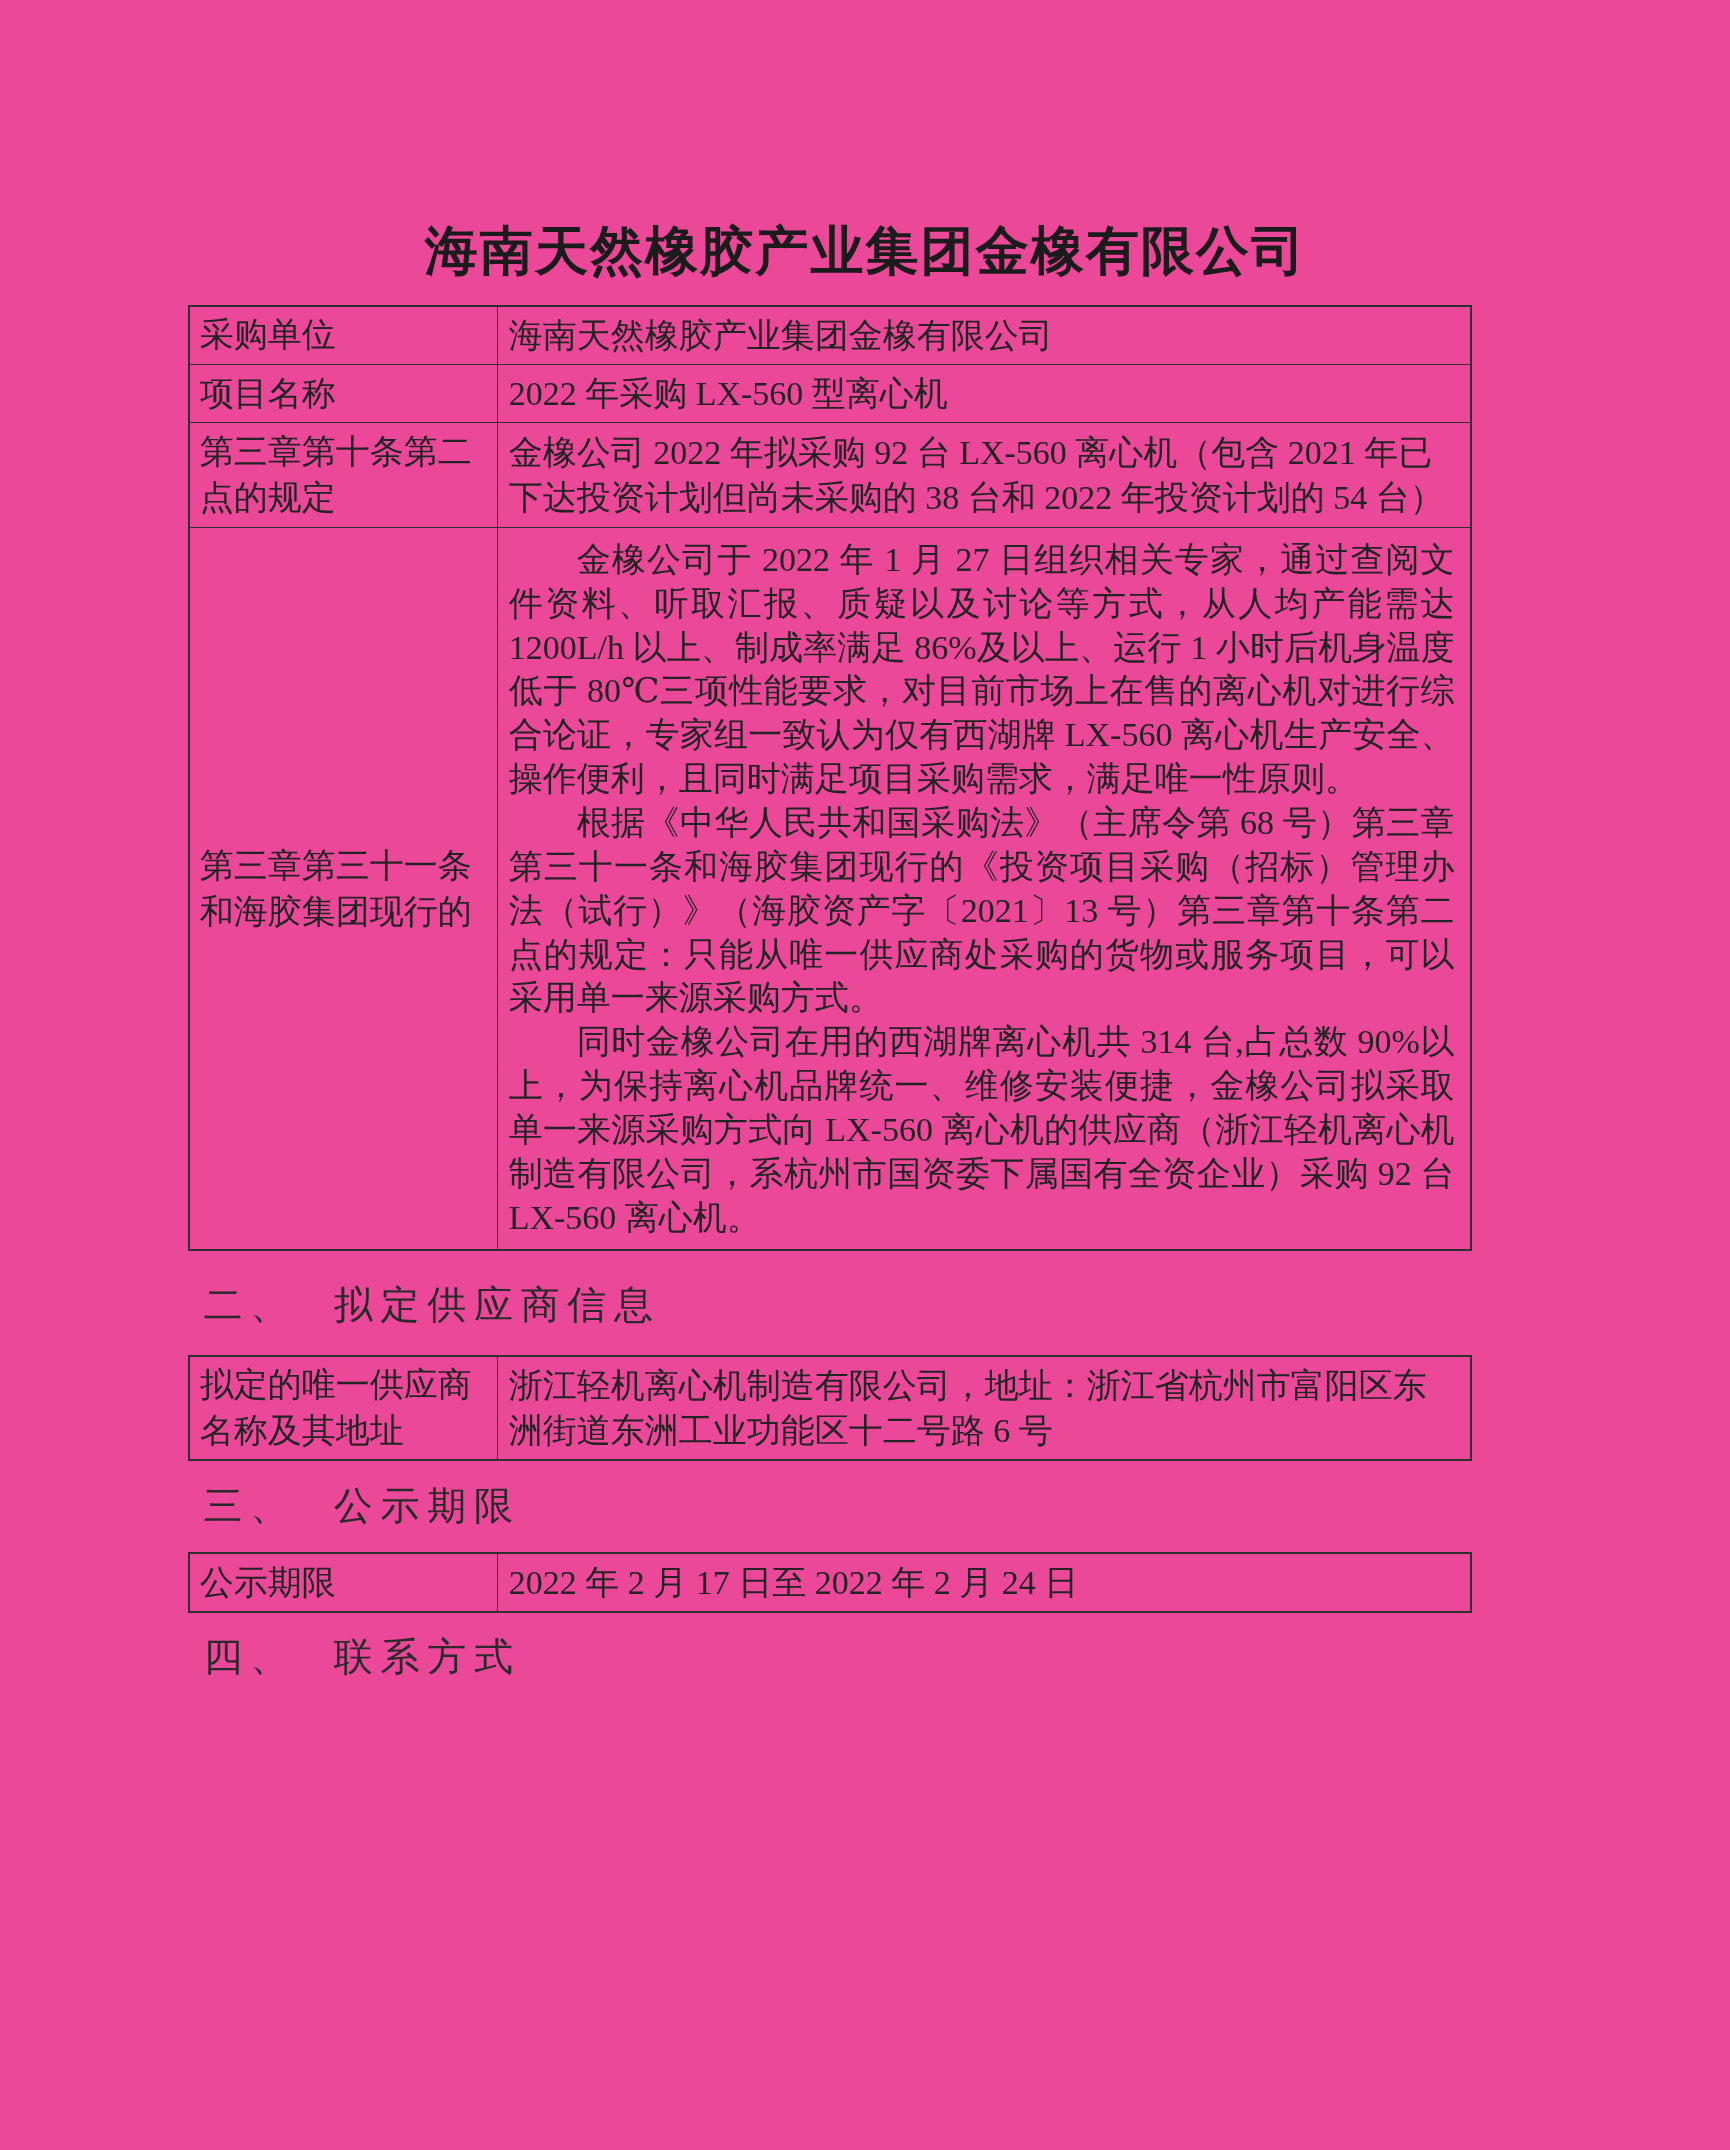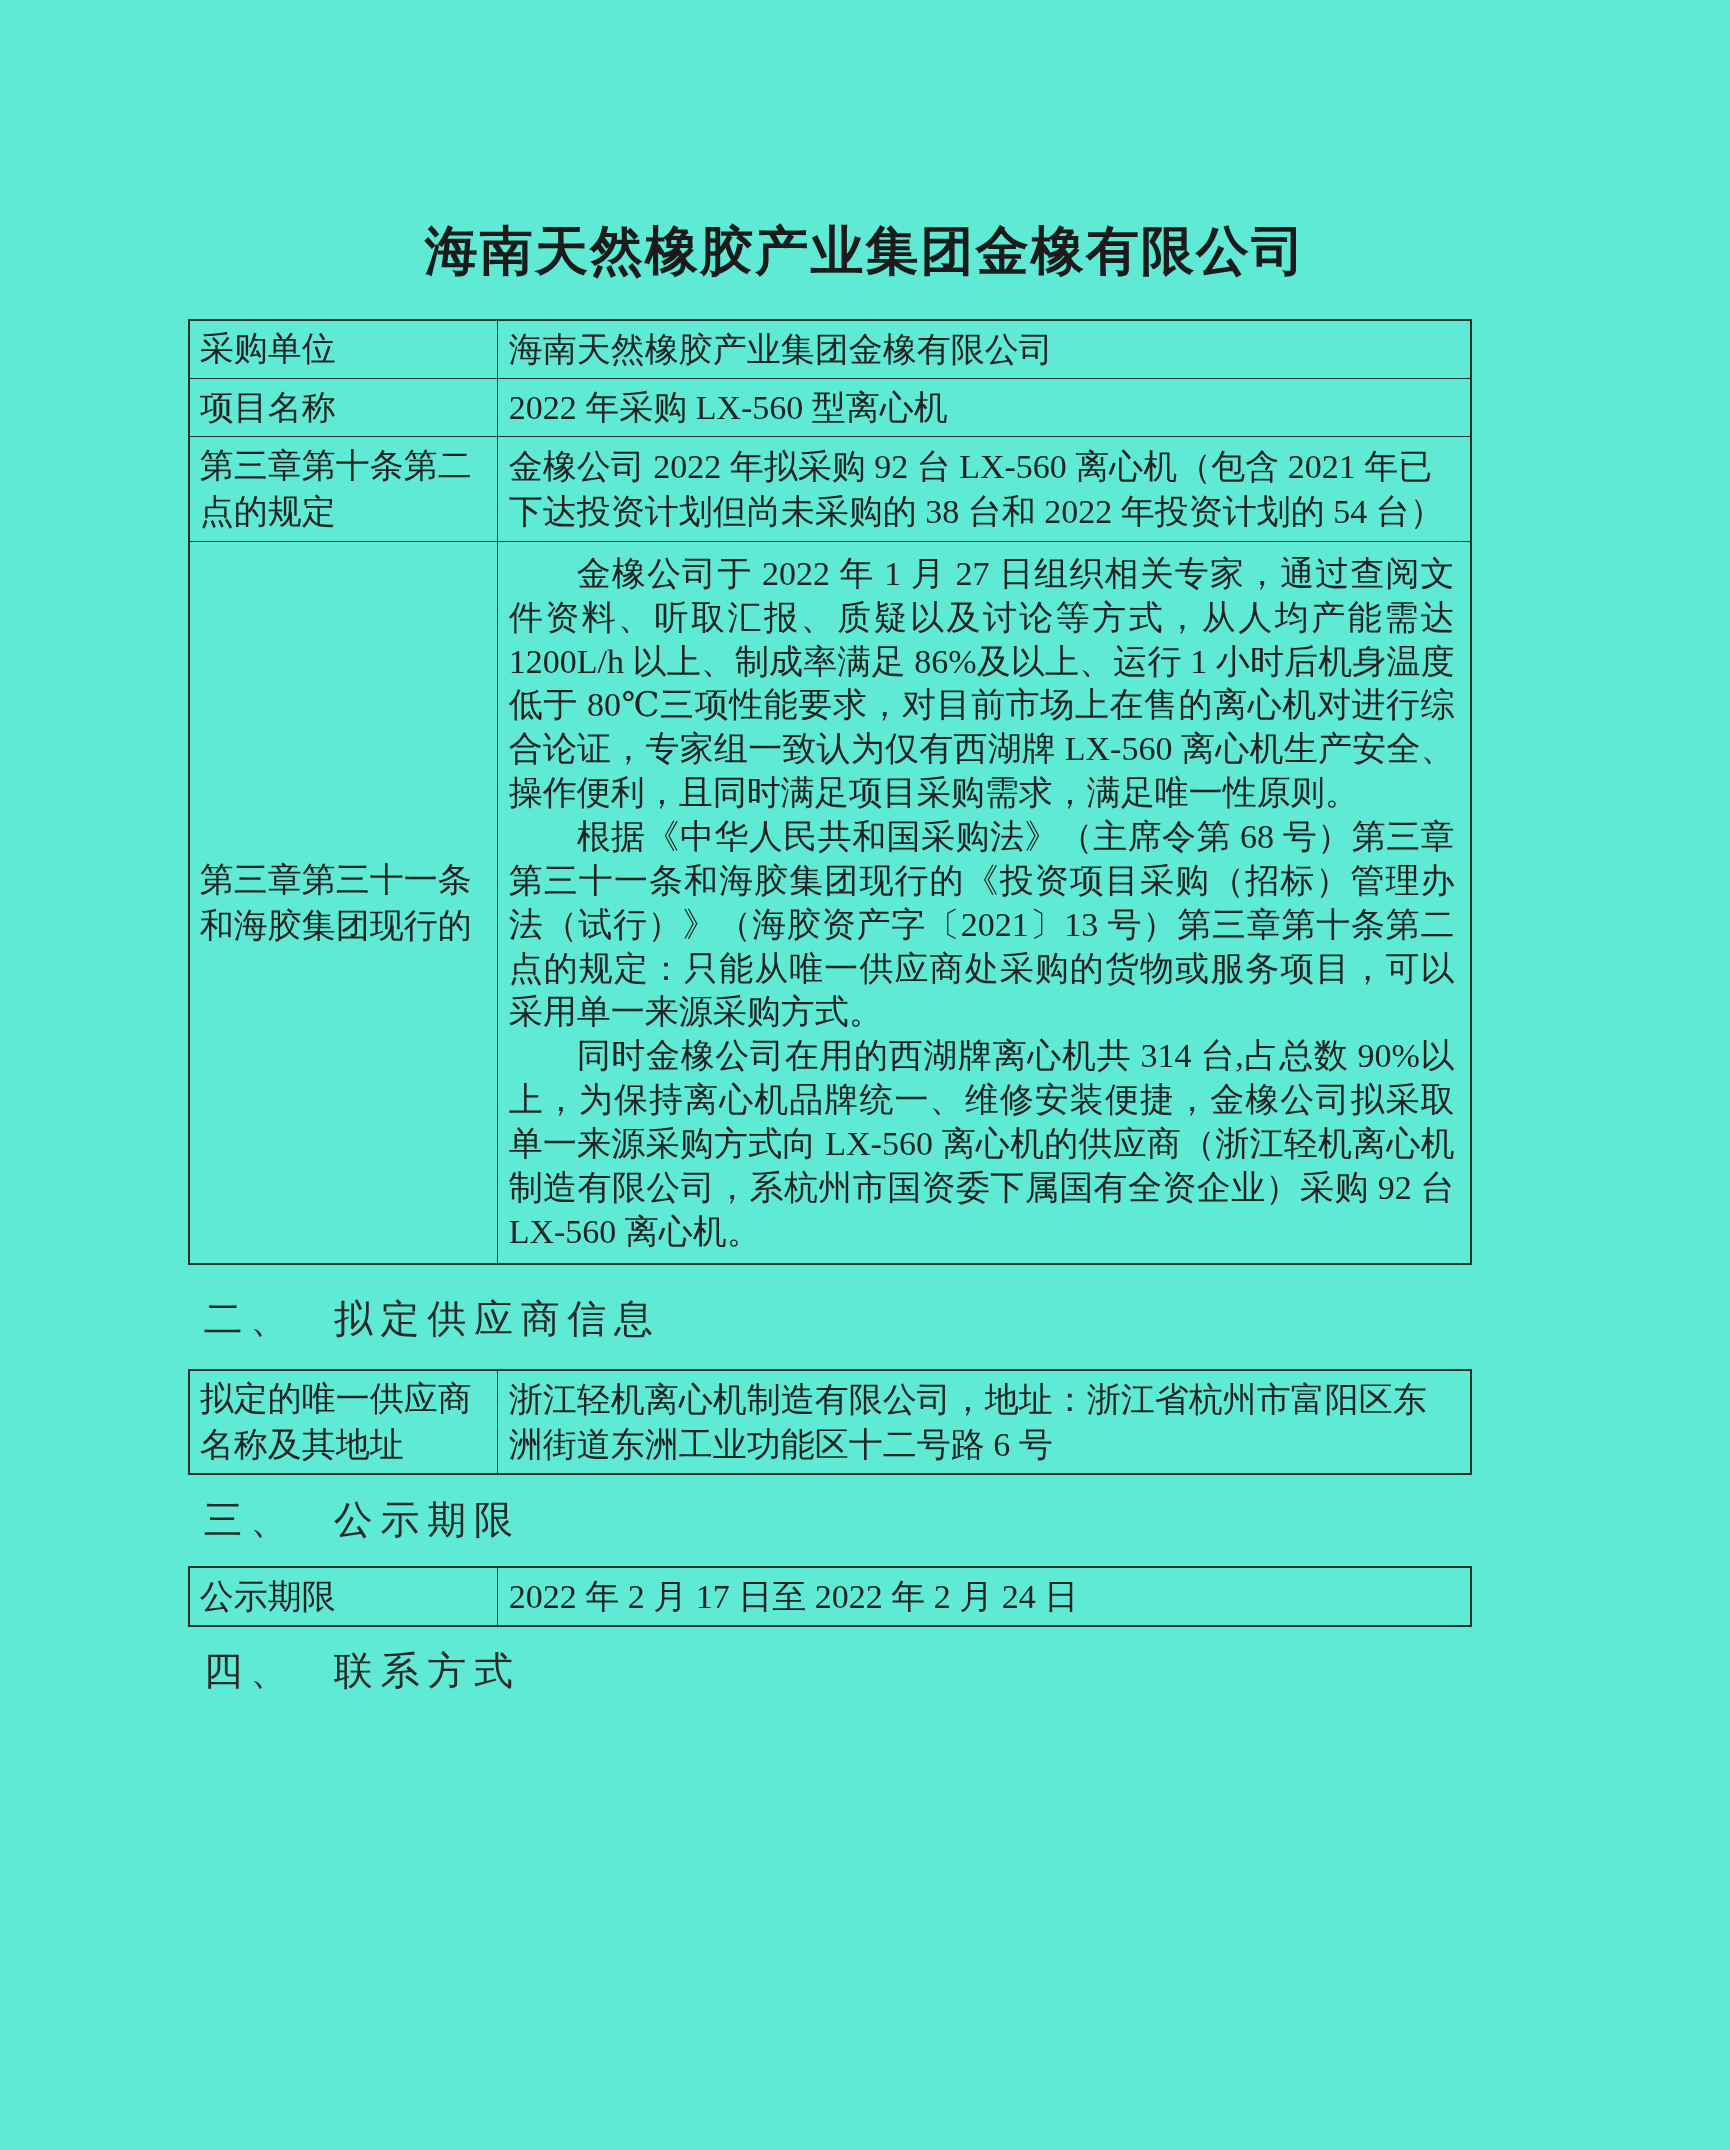--- a/index.html
+++ b/index.html
@@ -2,21 +2,21 @@
 <html style="font-size:11.2px"><head>
 <meta charset="utf-8">
 <style>
   * { margin: 0; padding: 0; box-sizing: border-box; }
   html, body { background: #e8e8e8; }
   .page {
     position: relative;
     width: 1731px;
     height: 2151px;
     margin: 0 auto;
-    background: #5eead4;
+    background: #ec4899;
     overflow: hidden;
     color: #222;
     font-family: "Liberation Serif", "DejaVu Serif", serif;
   }
   .content {
     width: 1284px;
     margin-left: 188px;
   }
   .doc-title {
     padding-top: 209px;
@@ -42,21 +42,21 @@
   .sh-3 { margin-top: 21px; }
   .sh-4 { margin-top: 19.6px; }
   table.doc-table {
     width: 100%;
     border-collapse: collapse;
     table-layout: fixed;
     font-size: 34px;
     color: #232323;
     border: 2.1px solid #2f2f2f;
   }
-  .mt-table1 { margin-top: 24px; }
+  .mt-table1 { margin-top: 10px; }
   .mt-table2 { margin-top: 25px; }
   .mt-table3 { margin-top: 21px; }
   table.doc-table td {
     border: 1.4px solid #2f2f2f;
     vertical-align: middle;
   }
   td.label-cell {
     width: 308px;
     padding: 5.6px 5.6px 5.6px 9.8px;
     line-height: 1.35;

